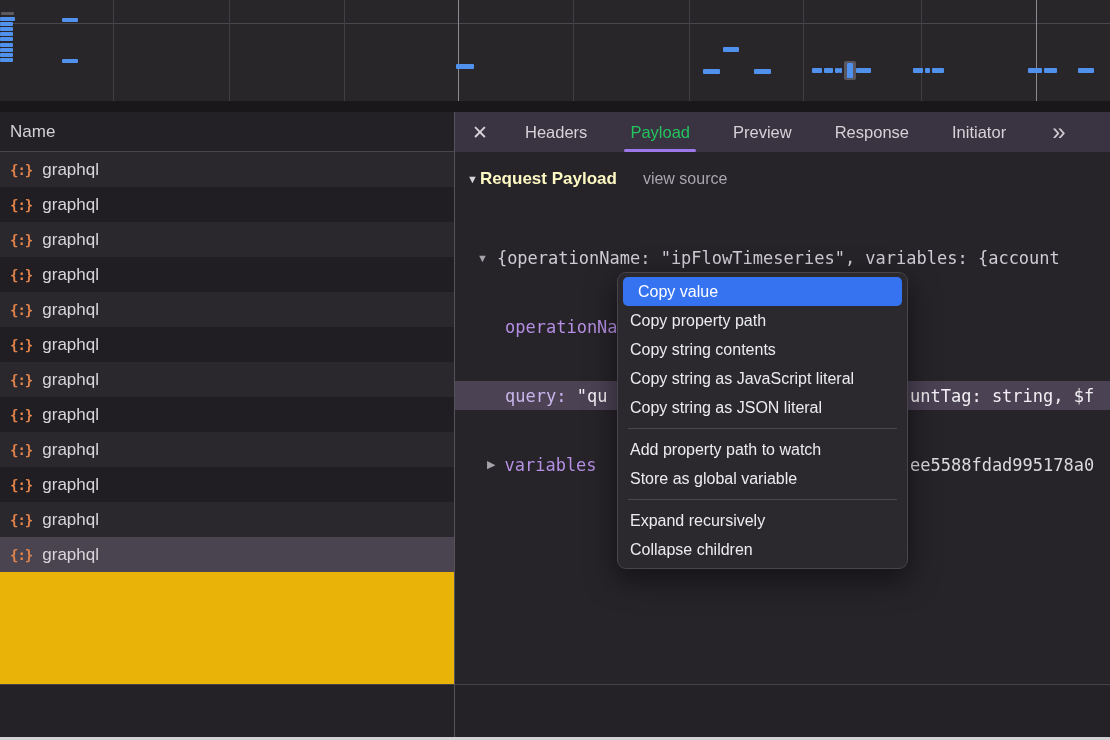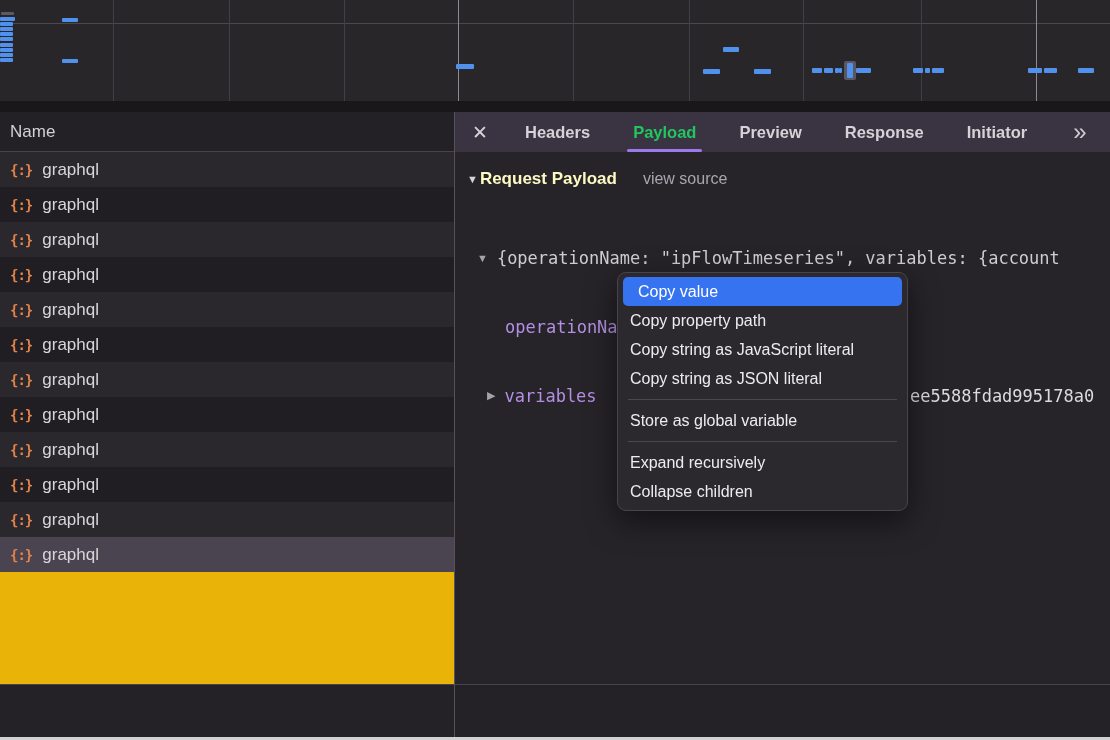--- a/index.html
+++ b/index.html
@@ -33,21 +33,21 @@
   .req-row.even { background:#201e22; }
   .req-row.selected { background:#494450; }
   .req-icon { color:#e2834b; font-family:"DejaVu Sans Mono", monospace; font-weight:700; font-size:14px; letter-spacing:-1px; }
   .req-label { color:#d8d6da; font-size:17px; }
 
   
   .right-pane { position:absolute; left:455px; top:0; width:655px; height:572px; background:#262329; overflow:hidden; }
   .tabbar { height:40px; background:#3a3341; display:flex; align-items:center; padding-left:17px; }
   .close-x { color:#d5d2d8; font-size:19px; width:20px; margin-right:30px; cursor:default; }
   .tab { position:relative; height:40px; display:flex; align-items:center; padding:0 3px;
-         margin-right:37px; color:#d5d2d8; font-size:16.5px;font-weight:bold; }
+         margin-right:37px; color:#d5d2d8; font-size:16.5px; }
   .tab.active { color:#22c55e; }
   .tab.active .underline { position:absolute; left:-3px; right:-3px; bottom:0; height:3px; background:#9d78ea; border-radius:2px; }
   .overflow-tabs { color:#cfccd4; font-size:24px; margin-left:6px; line-height:1; letter-spacing:-2px; }
 
   .section-header { display:flex; align-items:center; padding:15px 0 0 12px; height:24px; }
   .sh-tri { color:#d6d4d9; font-size:11px; margin-right:2px; }
   .sh-title { color:#fef9c3; font-size:17px; font-weight:700; }
   .sh-viewsource { color:#a9a6af; font-size:16px; margin-left:26px; }
 
   .tree { margin-top:12px; font-family:"DejaVu Sans Mono", monospace; font-size:17px; white-space:pre; }
@@ -217,39 +217,45 @@
       </div>
 
       <div class="tree">
         <div class="trow r-root">
           <span class="tri">▼</span>
           <span class="code-gray">{operationName: "ipFlowTimeseries", variables: {account</span>
         </div>
         <div class="trow r-child">
           <span class="code-key">operationName: </span><span class="code-str">"ipFlowTimeseries"</span>
         </div>
+        <div class="trow r-child selected">
+          <span class="code-key-sel">query: </span><span class="code-plain-sel">"qu</span>
+          <span class="frag code-plain-sel">untTag: string, $f</span>
+        </div>
         <div class="trow r-var">
           <span class="tri">▶</span>
           <span class="code-key">variables</span>
           <span class="frag code-plain">ee5588fdad995178a0</span>
         </div>
       </div>
     </div>
   </div>
 
   <div class="vdivider"></div>
 
   <div class="footer"></div>
   <div class="bottom-edge"></div>
 
   <div class="context-menu" id="ctx-menu">
       <div class="menu-item highlighted">Copy value</div>
       <div class="menu-item">Copy property path</div>
+      <div class="menu-item">Copy string contents</div>
       <div class="menu-item">Copy string as JavaScript literal</div>
       <div class="menu-item">Copy string as JSON literal</div>
       <div class="menu-sep"></div>
+      <div class="menu-item">Add property path to watch</div>
       <div class="menu-item">Store as global variable</div>
       <div class="menu-sep"></div>
       <div class="menu-item">Expand recursively</div>
       <div class="menu-item">Collapse children</div>
     </div>
 
 </div>
 
 </body></html>

